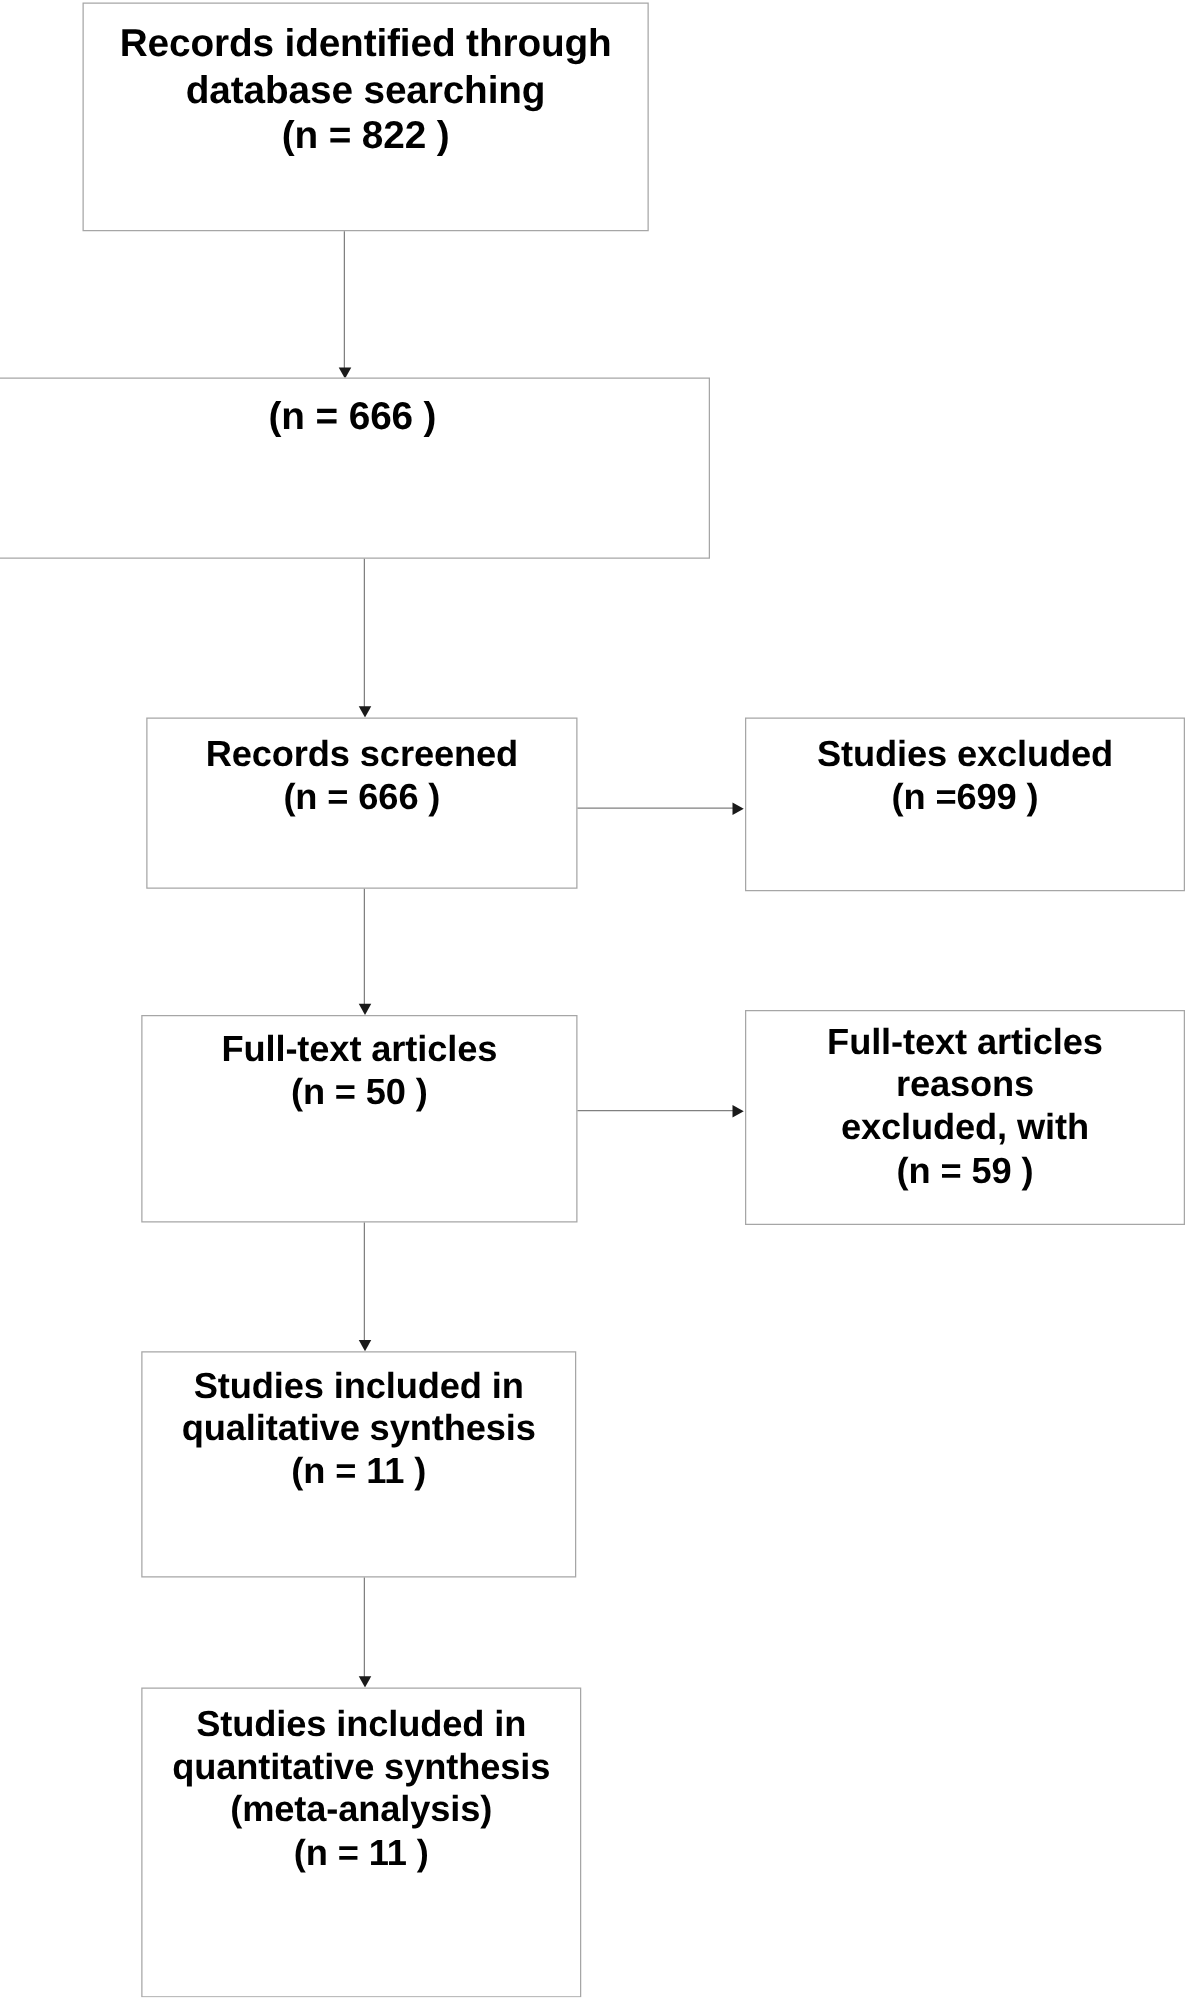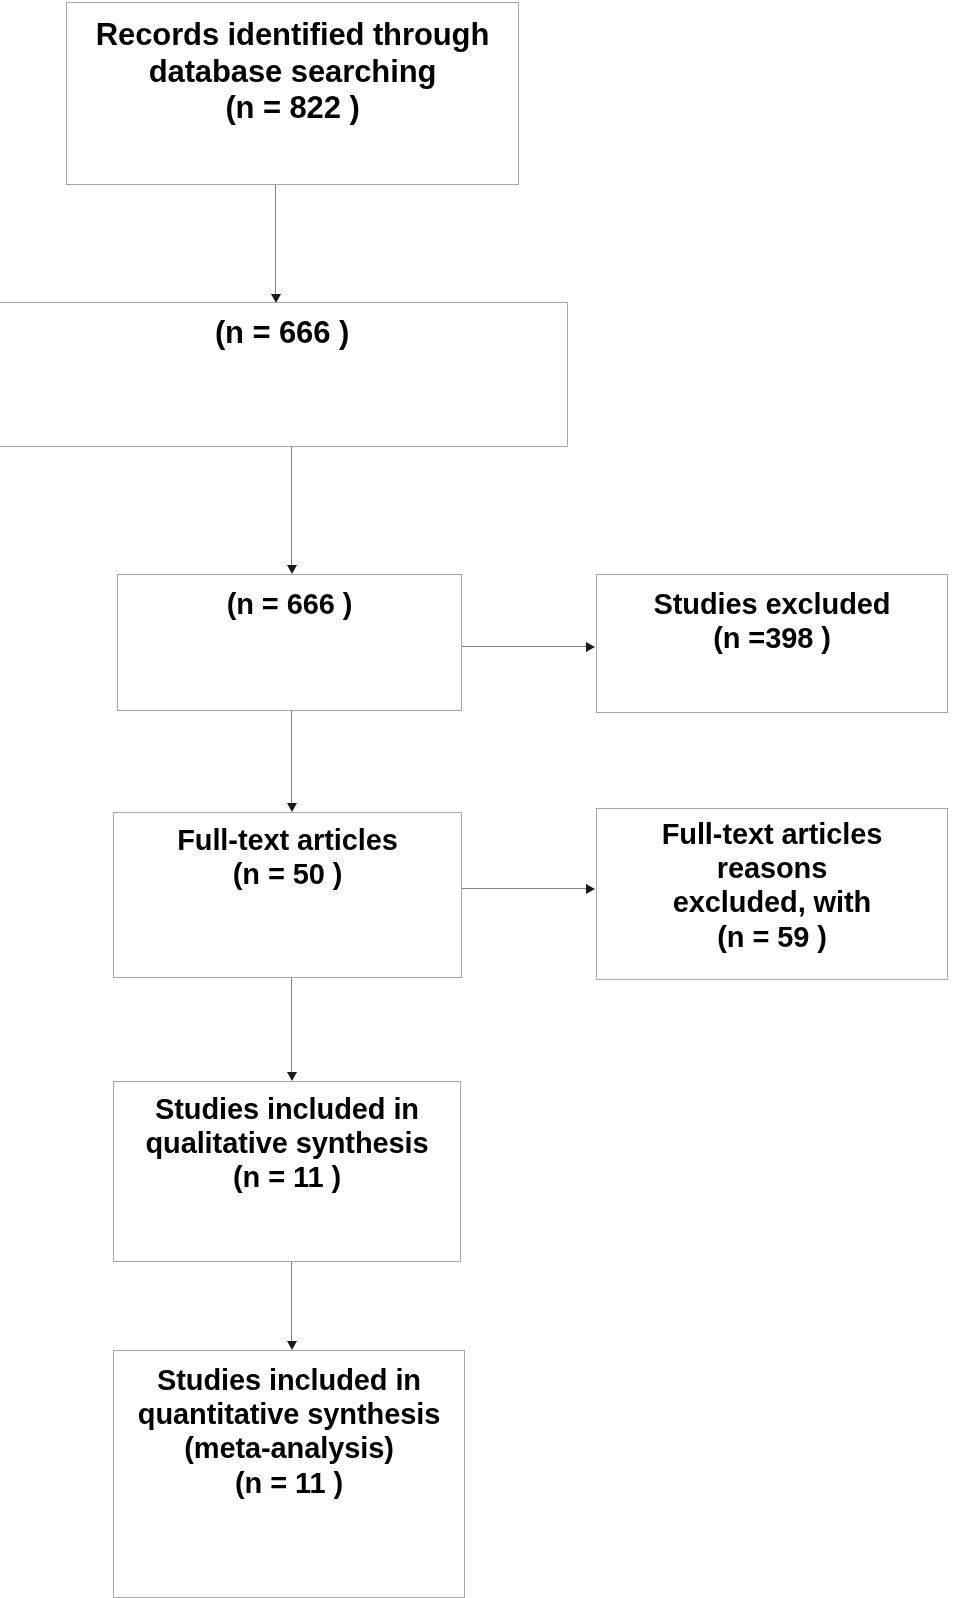--- a/index.html
+++ b/index.html
@@ -153,31 +153,32 @@
     <div class="lines">
       <span class="ln">(n = 666  )</span>
     </div>
   </div>
 
   <div class="vline" id="conn-2-3"></div>
   <div class="arrow-down" id="arrow-2-3"></div>
 
   <div class="box" id="box-screened">
     <div class="lines">
+      <span class="ln">Records screened</span>
       <span class="ln">(n =  666 )</span>
     </div>
   </div>
 
   <div class="hline" id="conn-3-ex"></div>
   <div class="arrow-right" id="arrow-3-ex"></div>
 
   <div class="box" id="box-rec-excluded">
     <div class="lines">
       <span class="ln">Studies excluded</span>
-      <span class="ln">(n =398 )</span>
+      <span class="ln">(n =699 )</span>
     </div>
   </div>
 
   <div class="vline" id="conn-3-4"></div>
   <div class="arrow-down" id="arrow-3-4"></div>
 
   <div class="box" id="box-fulltext">
     <div class="lines">
       <span class="ln">Full-text articles</span>
       <span class="ln">(n = 50  )</span>

